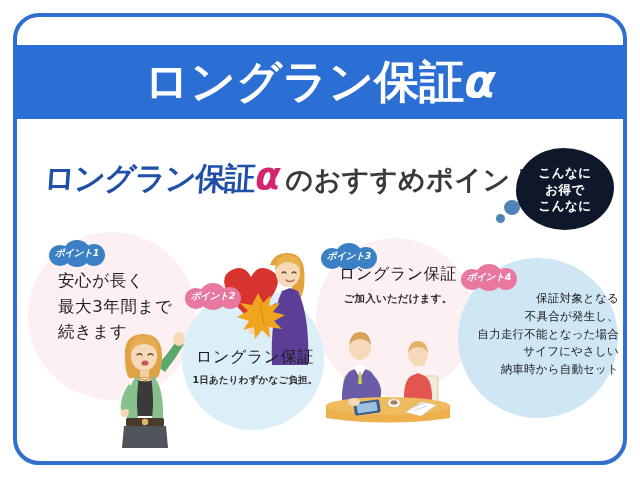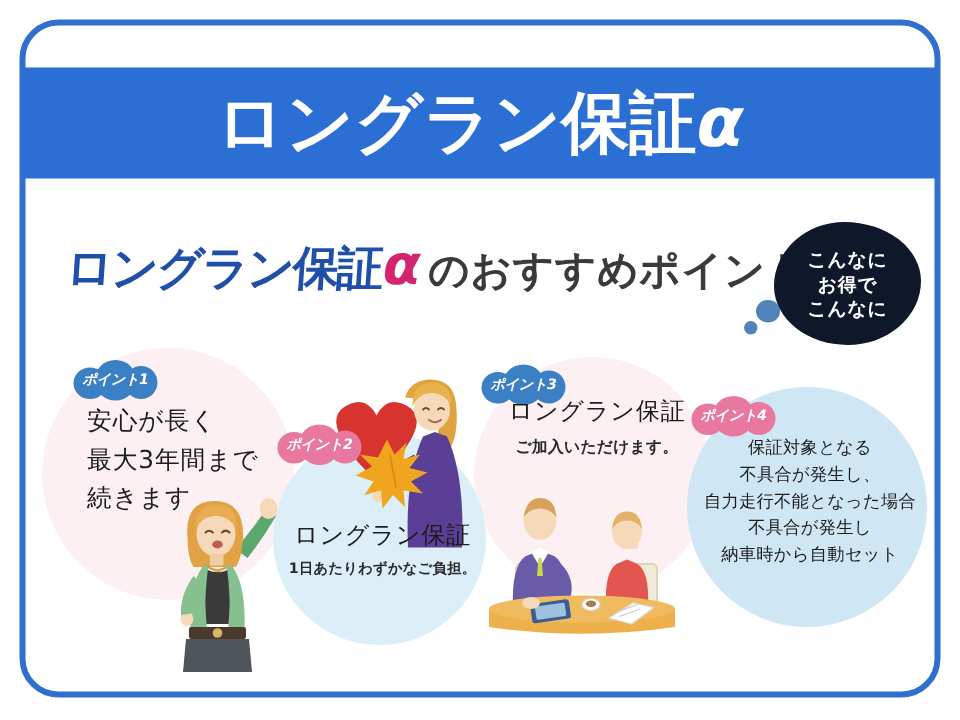--- a/index.html
+++ b/index.html
@@ -188,21 +188,21 @@
     color: #2a2a2a;
   }
 
   .pt1 { left: 58px;  top: 268px; text-align: left; }
   .pt2 { left: 187px; top: 345px; text-align: center; width: 136px; }
   .pt2 .pt-main { font-size: 16px; }
   .pt2 .pt-sub  { margin-top: 3px; font-size: 9.5px; }
   .pt3 { left: 322px; top: 262px; text-align: center; width: 152px; }
   .pt3 .pt-main { font-size: 16px; }
   .pt3 .pt-sub  { margin-top: 4px; }
-  .pt4 { left: 461px; top: 290px; text-align: center; width: 158px; }
+  .pt4 { left: 461px; top: 290px; text-align: right; width: 158px; }
   .pt4 .pt-main { font-size: 11.5px; line-height: 1.55; letter-spacing: 0.2px; }
 
   
   .illus { position: absolute; }
 
   
   .w1 { left: 105px; top: 330px; width: 92px; height: 118px; }
   
   .w2 { left: 218px; top: 253px; width: 104px; height: 112px; }
   
@@ -383,17 +383,17 @@
 
   <div class="pt-block pt3">
     <div class="pt-main">ロングラン保証</div>
     <div class="pt-sub">ご加入いただけます。</div>
   </div>
 
   <div class="pt-block pt4">
     <div class="pt-main">保証対象となる</div>
     <div class="pt-main">不具合が発生し、</div>
     <div class="pt-main">自力走行不能となった場合</div>
-    <div class="pt-main">不具合が発生し</div>
+    <div class="pt-main">サイフにやさしい</div>
     <div class="pt-main">納車時から自動セット</div>
   </div>
 
 </div>
 
 </body></html>

